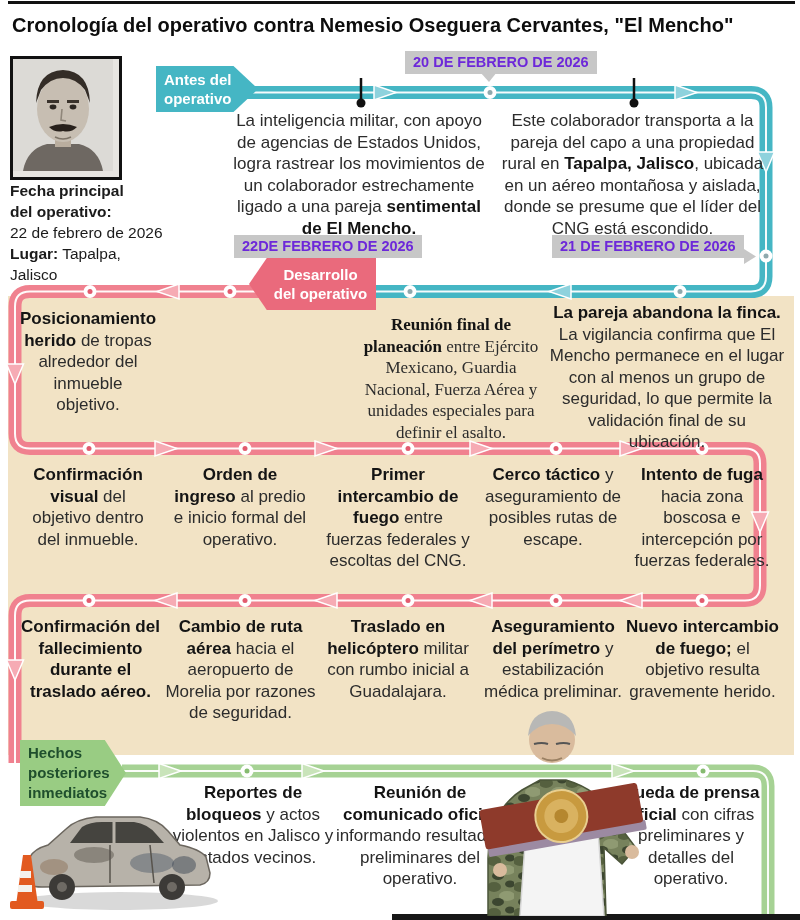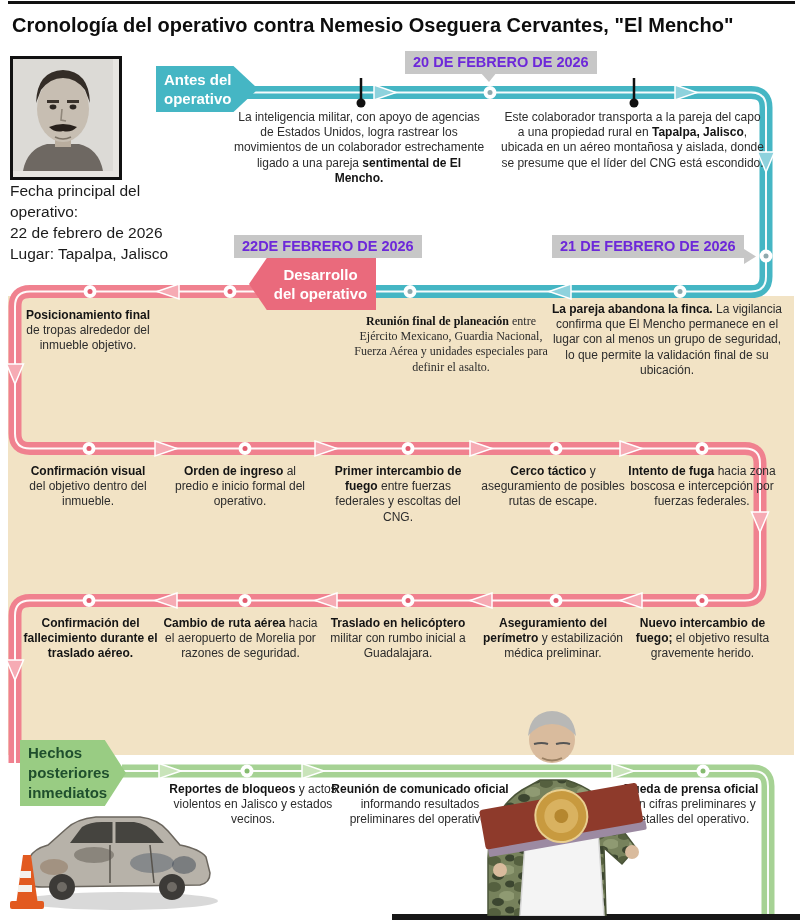--- a/index.html
+++ b/index.html
@@ -3,39 +3,39 @@
 <meta charset="utf-8">
 <style>
   html,body{margin:0;padding:0;background:#fff;}
   #stage{position:relative;width:800px;height:920px;background:#ffffff;
          font-family:"Liberation Sans","DejaVu Sans",sans-serif;overflow:hidden;}
   .abs{position:absolute;}
   #top-rule{left:8px;top:1px;width:787px;height:3px;background:#111;z-index:2;}
   #main-title{left:8px;top:10px;width:784px;font-size:20px;font-weight:700;color:#0d0d0d;z-index:3;}
   #portrait-frame{left:10px;top:56px;width:106px;height:118px;border:3px solid #111;background:#e7e5e1;z-index:3;}
   #key-facts{left:10px;top:180px;width:160px;font-size:15.5px;line-height:21px;color:#1b1b1b;z-index:3;}
-  #key-facts .kf-bold{font-weight:400;}
+  #key-facts .kf-bold{font-weight:700;}
   #beige-panel{left:8px;top:296px;width:786px;height:459px;background:#f2e3c5;z-index:0;}
   #timeline-svg{left:0;top:0;width:800px;height:920px;z-index:1;}
   .pennant{position:absolute;z-index:4;font-weight:700;white-space:pre-line;}
   #pennant-before{left:156px;top:66px;width:102px;height:46px;background:#45b6c4;color:#fff;
       font-size:15px;line-height:19px;padding:4px 0 0 8px;box-sizing:border-box;
       clip-path:polygon(0 0,76% 0,100% 50%,76% 100%,0 100%);}
   #pennant-during{left:249px;top:258px;width:127px;height:52px;background:#ea6a7c;color:#fff;
       font-size:15px;line-height:19px;padding:7px 4px 0 20px;box-sizing:border-box;text-align:center;
       clip-path:polygon(0 50%,14% 0,100% 0,100% 100%,14% 100%);}
   #pennant-after{left:20px;top:740px;width:106px;height:66px;background:#99cc83;color:#1f4f2d;
       font-size:15px;line-height:20px;padding:3px 0 0 8px;box-sizing:border-box;
       clip-path:polygon(0 0,80% 0,100% 50%,80% 100%,0 100%);}
   .badge{position:absolute;z-index:4;background:#c7c7c7;color:#6d28d9;font-weight:700;
          font-size:14.5px;line-height:1;padding:4px 8px;white-space:nowrap;}
   #badge-feb20{left:405px;top:51px;}
   #badge-feb21{left:552px;top:235px;}
   #badge-feb22{left:234px;top:235px;}
-  .evt{position:absolute;text-align:center;font-size:12px;line-height:1.27;color:#2c2c2c;z-index:3;}
+  .evt{position:absolute;text-align:center;font-size:17px;line-height:1.27;color:#2c2c2c;z-index:3;}
   .evt b{color:#141414;}
   .photo{position:absolute;z-index:3;}
   #bottom-bar{left:392px;top:914px;width:408px;height:6px;background:#171717;z-index:2;}
 </style>
 </head>
 <body>
 
 <div id="stage">
 
   <div class="abs" id="top-rule"></div>
@@ -198,21 +198,21 @@
 posteriores
 inmediatos</div>
 
   <div class="badge" id="badge-feb20">20 DE FEBRERO DE 2026</div>
   <div class="badge" id="badge-feb21">21 DE FEBRERO DE 2026</div>
   <div class="badge" id="badge-feb22">22DE FEBRERO DE 2026</div>
 
   <div class="evt" style="left:233px;top:110px;width:252px;"><span>La inteligencia militar, con apoyo de agencias de Estados Unidos, logra rastrear los movimientos de un colaborador estrechamente ligado a una pareja </span><b>sentimental de El Mencho.</b></div>
   <div class="evt" style="left:500px;top:110px;width:265px;"><span>Este colaborador transporta a la pareja del capo a una propiedad rural en </span><b>Tapalpa, Jalisco</b><span>, ubicada en un aéreo montañosa y aislada, donde se presume que el líder del CNG está escondido.</span></div>
 
-  <div class="evt" style="left:20px;top:308px;width:136px;"><b>Posicionamiento final</b><span> de tropas alrededor del inmueble objetivo.</span></div>
+  <div class="evt" style="left:20px;top:308px;width:136px;"><b>Posicionamiento herido</b><span> de tropas alrededor del inmueble objetivo.</span></div>
   <div class="evt" style="left:352px;top:314px;width:198px;font-family:Liberation Serif, serif;"><b>Reunión final de planeación</b><span> entre Ejército Mexicano, Guardia Nacional, Fuerza Aérea y unidades especiales para definir el asalto.</span></div>
   <div class="evt" style="left:548px;top:302px;width:238px;"><b>La pareja abandona la finca.</b><span> La vigilancia confirma que El Mencho permanece en el lugar con al menos un grupo de seguridad, lo que permite la validación final de su ubicación.</span></div>
 
   <div class="evt" style="left:23px;top:464px;width:130px;"><b>Confirmación visual</b><span> del objetivo dentro del inmueble.</span></div>
   <div class="evt" style="left:170px;top:464px;width:140px;"><b>Orden de ingreso</b><span> al predio e inicio formal del operativo.</span></div>
   <div class="evt" style="left:325px;top:464px;width:146px;"><b>Primer intercambio de fuego</b><span> entre fuerzas federales y escoltas del CNG.</span></div>
   <div class="evt" style="left:480px;top:464px;width:146px;"><b>Cerco táctico</b><span> y aseguramiento de posibles rutas de escape.</span></div>
   <div class="evt" style="left:627px;top:464px;width:150px;"><b>Intento de fuga</b><span> hacia zona boscosa e intercepción por fuerzas federales.</span></div>
 
   <div class="evt" style="left:18px;top:616px;width:145px;"><b>Confirmación del fallecimiento durante el traslado aéreo.</b></div>

